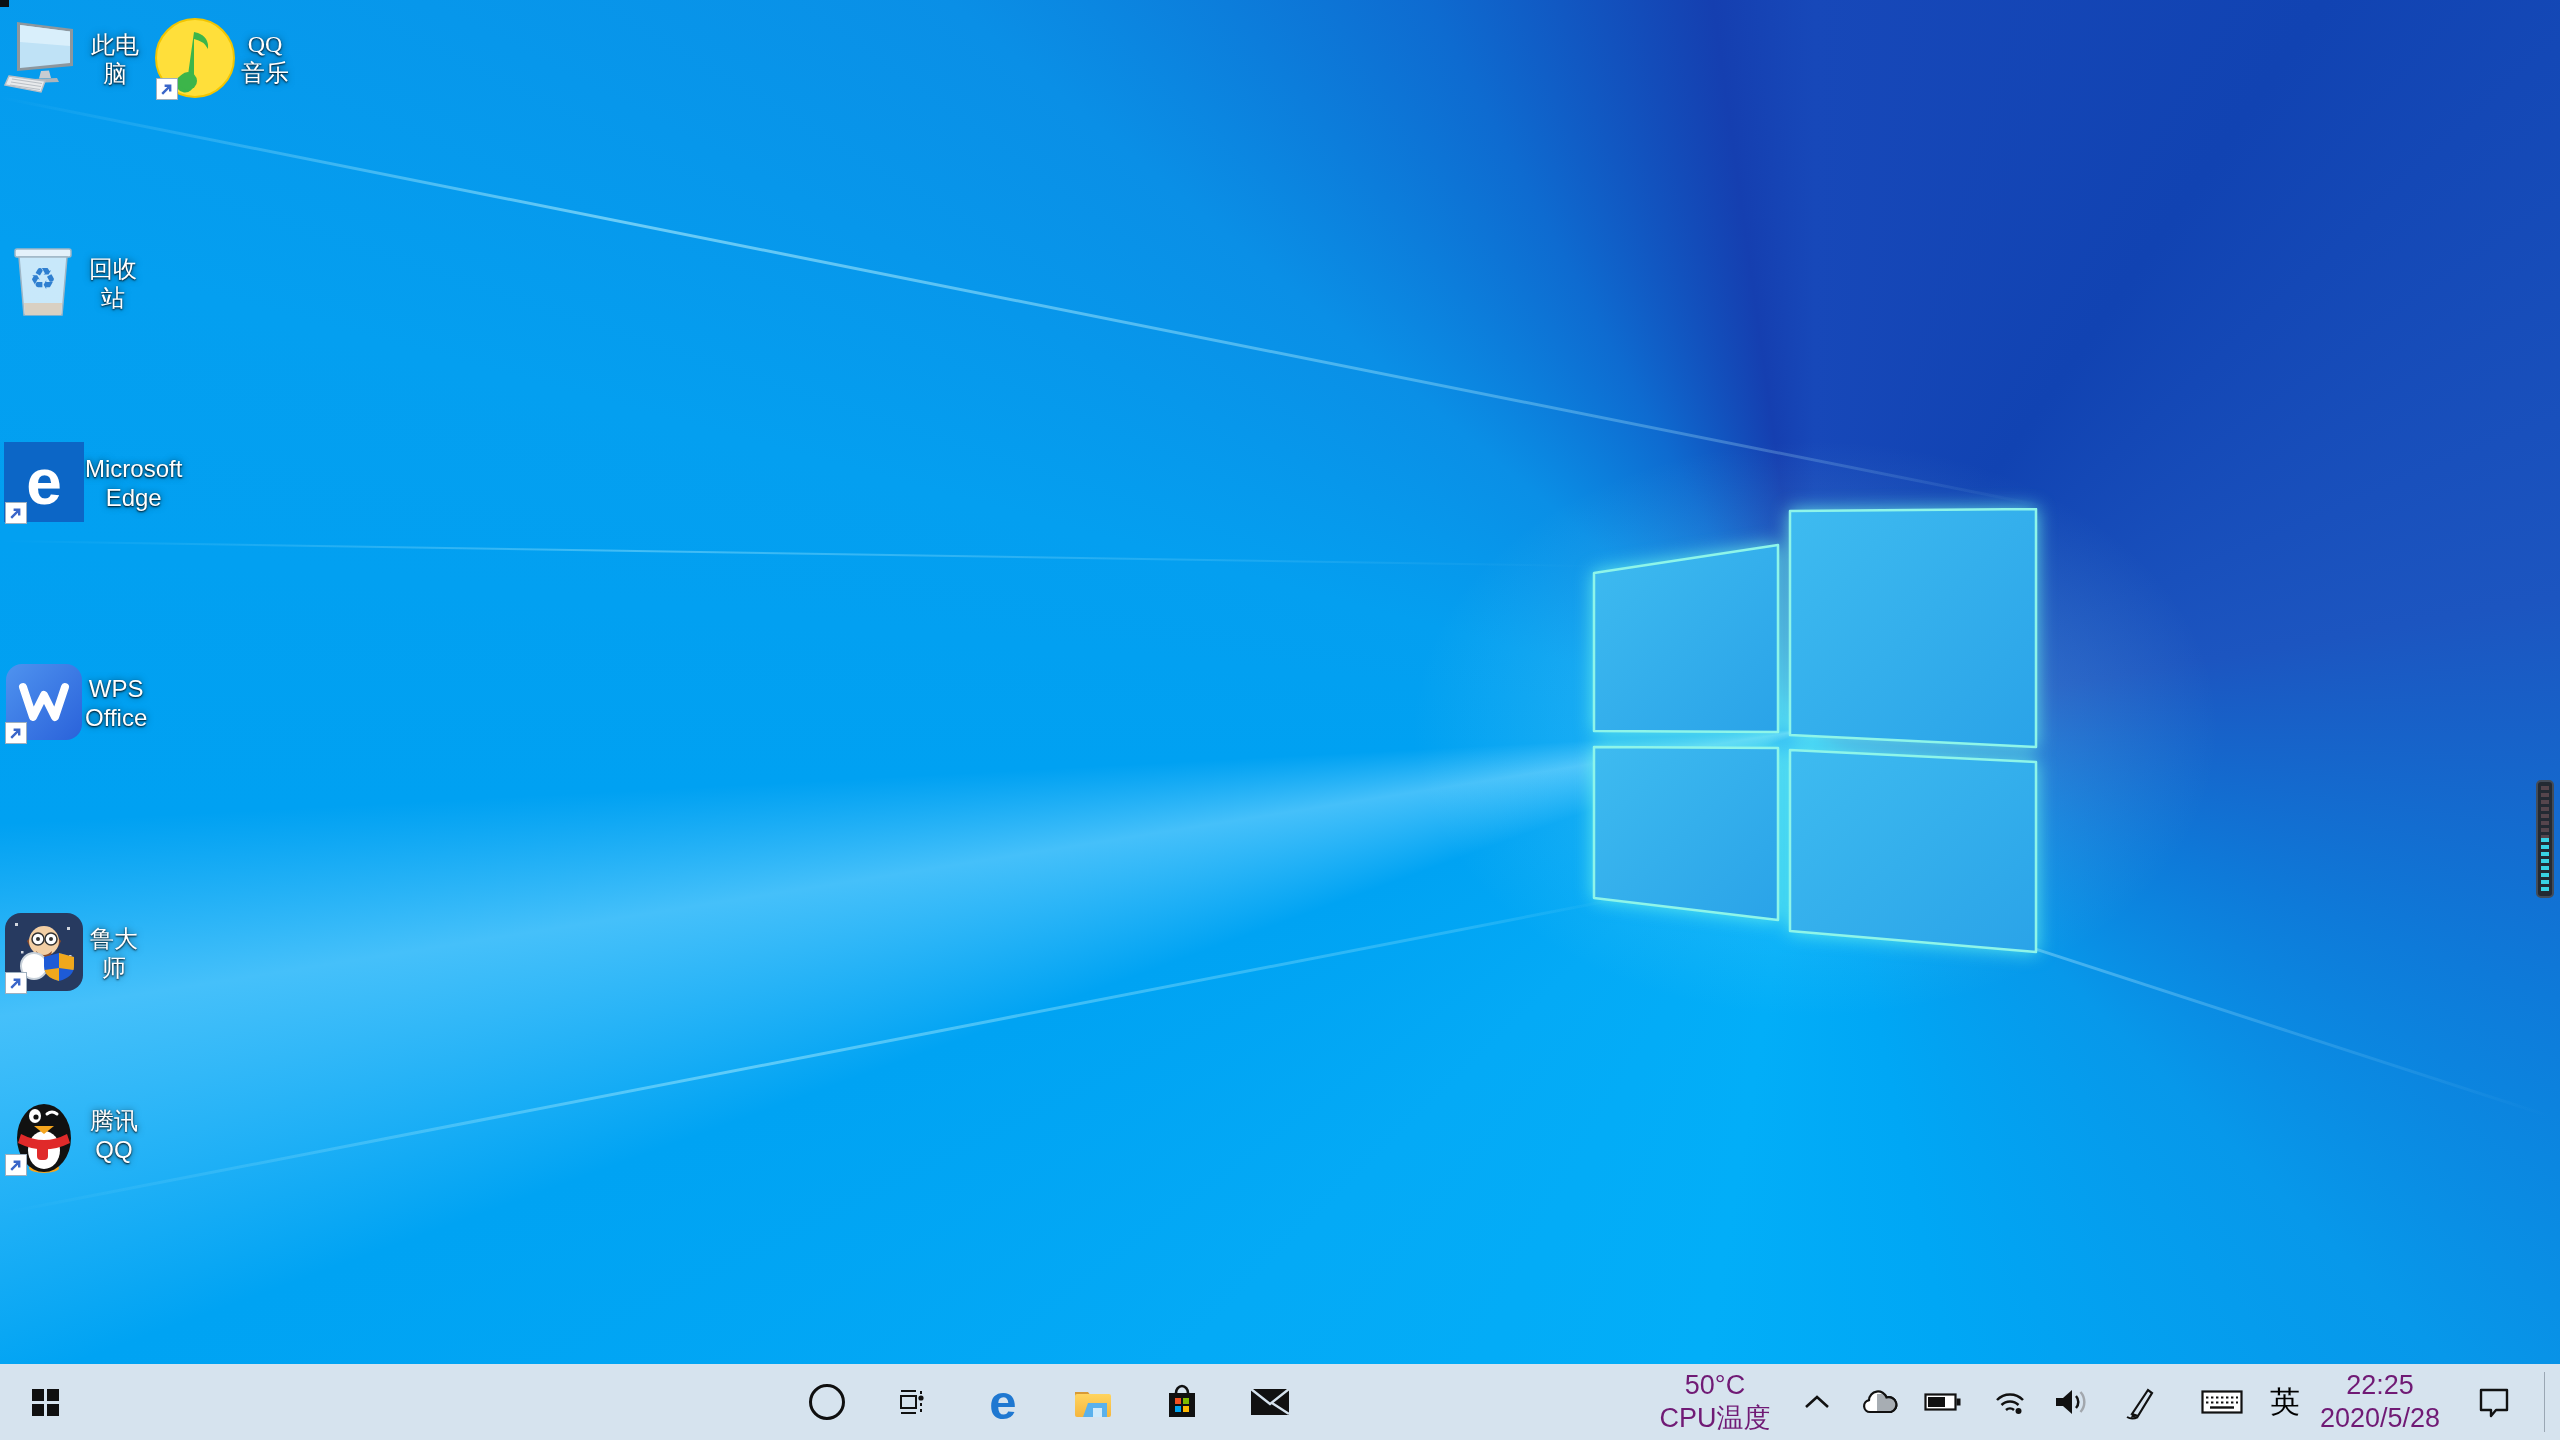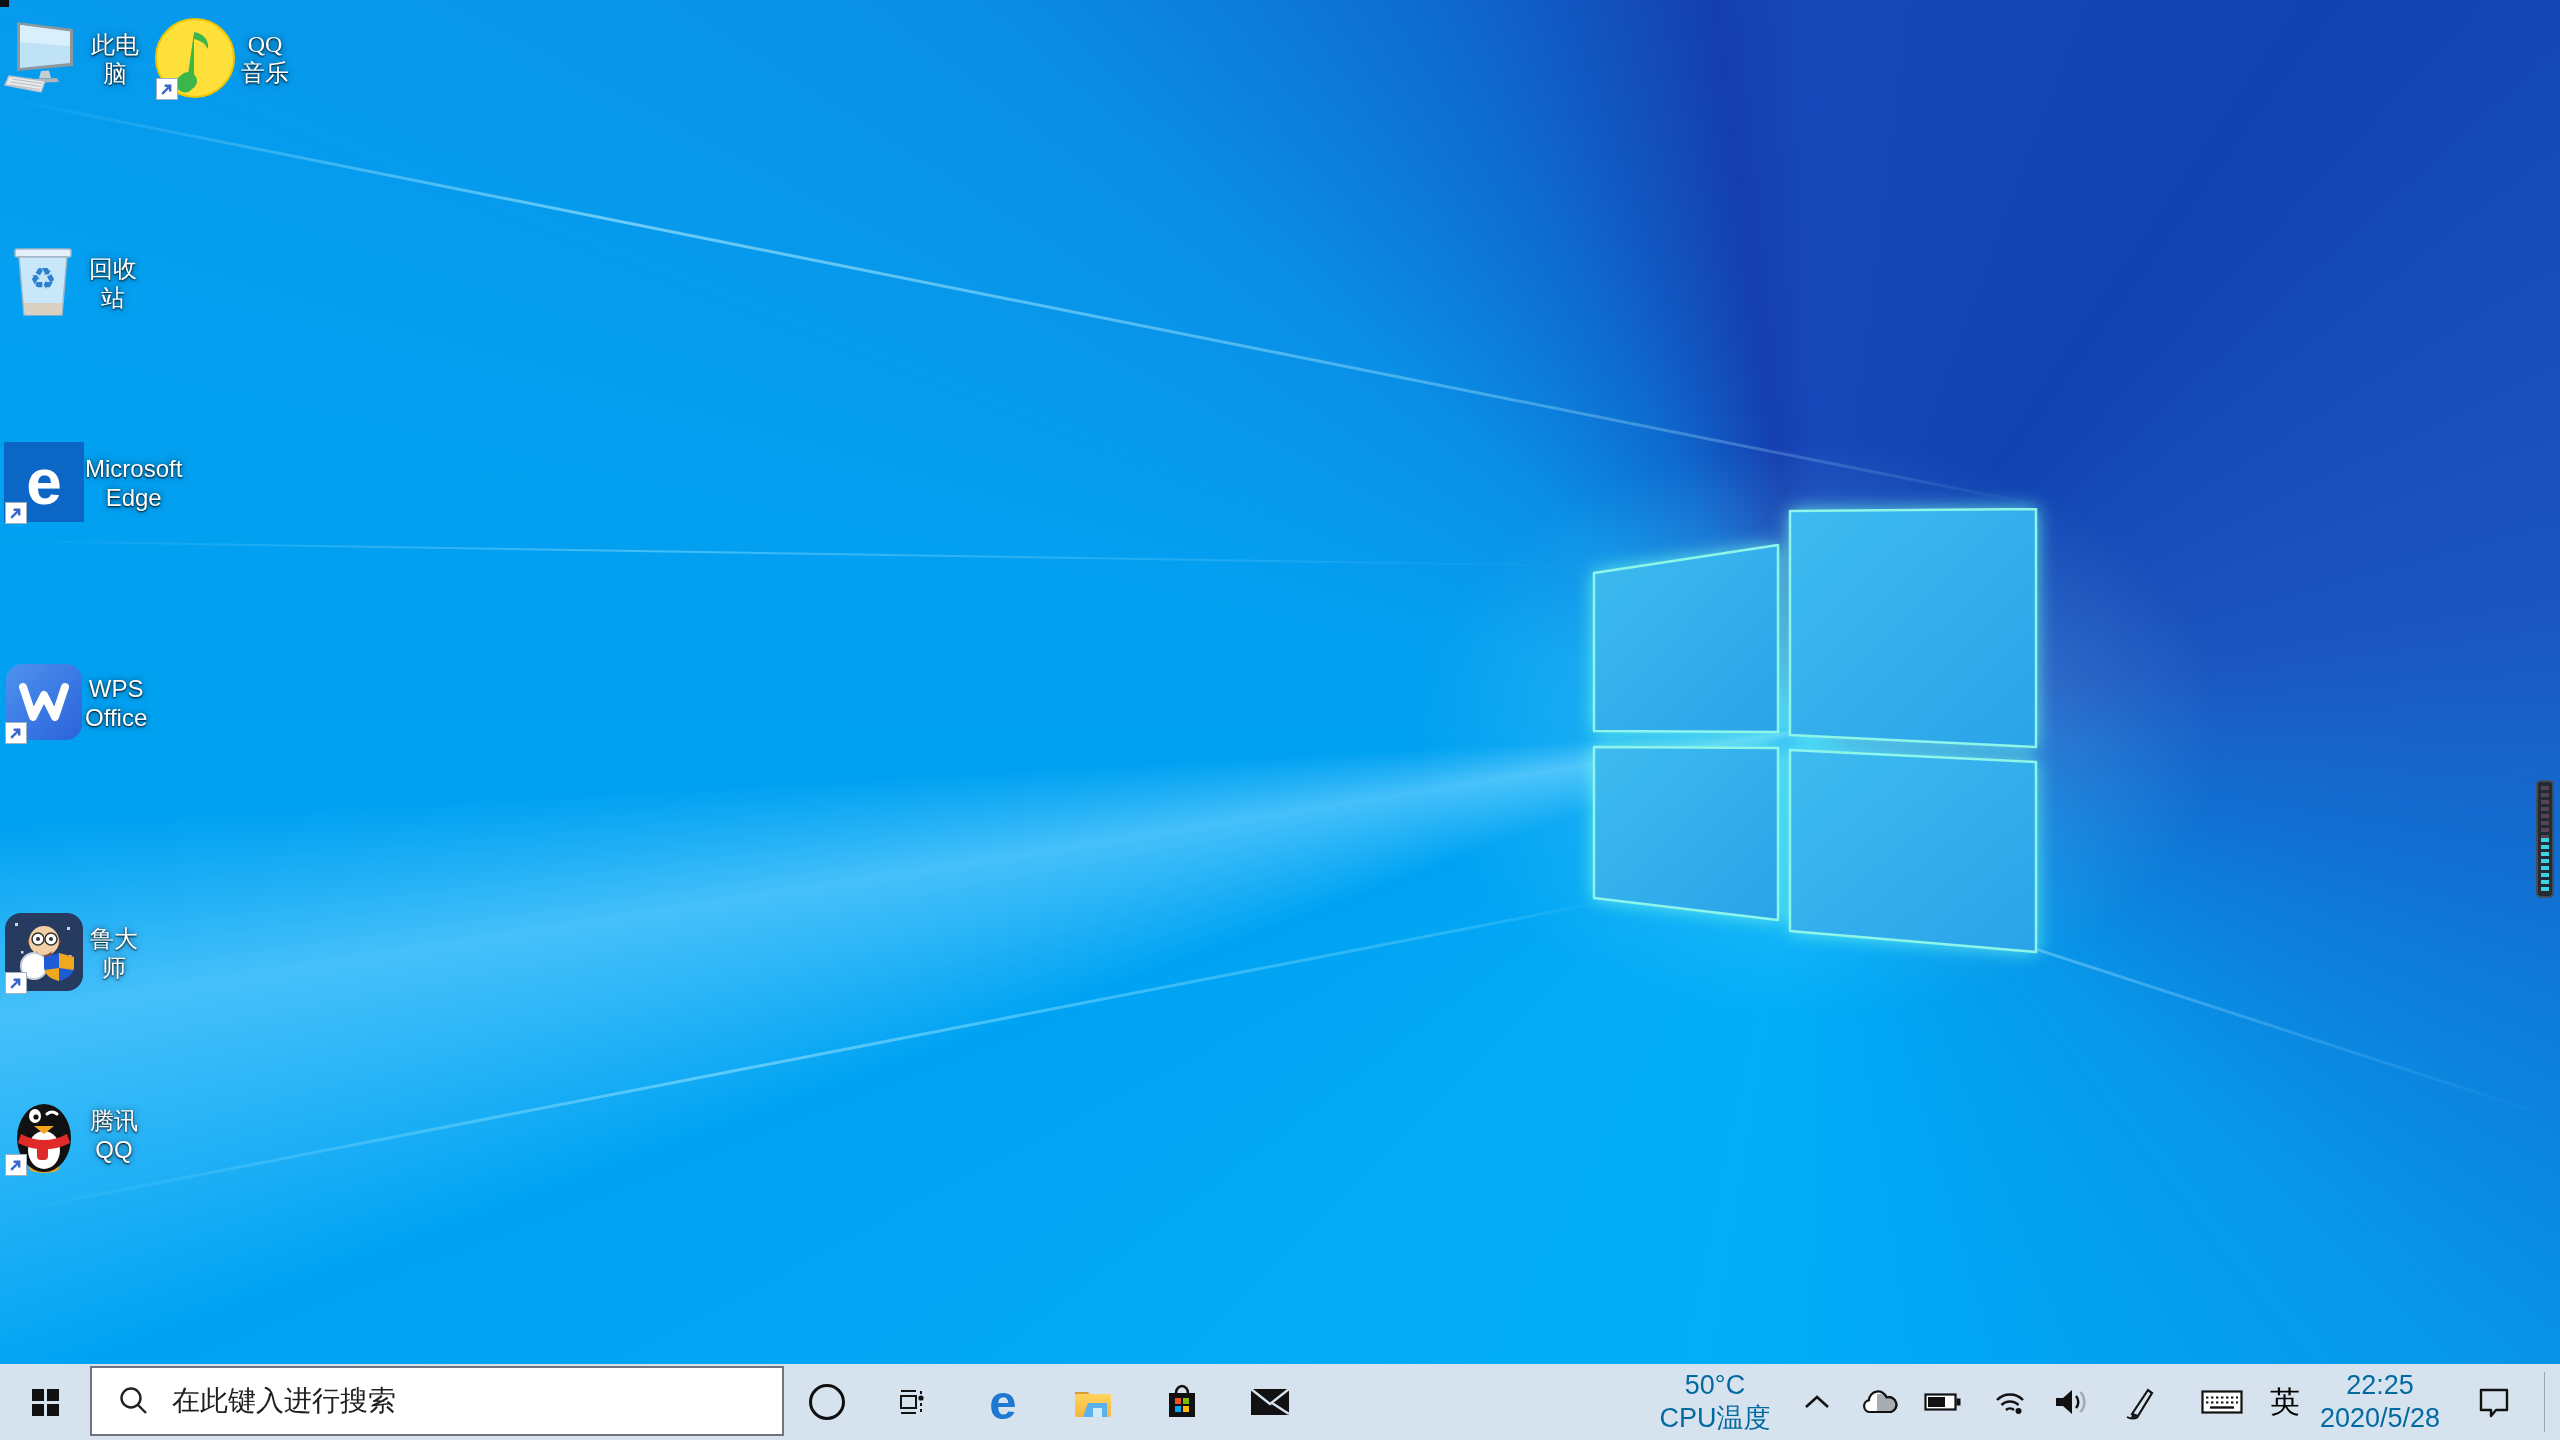--- a/index.html
+++ b/index.html
@@ -47,21 +47,21 @@
   .start-grid div{background:#101010;}
   .searchbox{position:absolute;left:90px;top:2px;width:694px;height:70px;background:#fff;
     border:2px solid #70757d;box-sizing:border-box;display:flex;align-items:center;padding-left:26px;}
   .searchbox svg{flex:0 0 auto;margin-right:20px;}
   .searchbox input{flex:1;border:none;outline:none;background:transparent;font-size:28px;color:#1a1a1a;
     font-family:"Liberation Sans","DejaVu Sans",sans-serif;}
   .searchbox input::placeholder{color:#1f1f1f;opacity:1;}
   .cortana-ring{width:30px;height:30px;border:3.5px solid #0f0f0f;border-radius:50%;}
   .edge-e{font-size:49px;font-weight:700;color:#1f78d1;line-height:1;}
   .tray-text{position:absolute;top:0;height:76px;display:flex;flex-direction:column;align-items:center;
-    justify-content:center;font-size:27px;color:#0369a1;line-height:33px;}
+    justify-content:center;font-size:27px;color:#701a75;line-height:33px;}
   .ime{font-size:30px;}
   .divider{position:absolute;left:2544px;top:8px;width:1px;height:60px;background:#9aa7b4;}
   .show-desktop{position:absolute;left:2545px;top:0;width:15px;height:76px;}
 
   
   .edge-widget{position:absolute;left:2536px;top:780px;width:18px;height:118px;background:#232a33;
     border:2px solid #434c59;border-radius:5px;box-sizing:border-box;padding:4px 3px;}
   .edge-widget .seg-top{height:52px;background:repeating-linear-gradient(180deg,#55454c 0 4px,transparent 4px 7px);}
   .edge-widget .seg-bottom{height:54px;background:repeating-linear-gradient(180deg,#38d2e3 0 4px,transparent 4px 7px);}
 </style>
@@ -236,27 +236,20 @@
 
   <div class="tbtn" style="left:17px;">
     <div class="start-grid">
         <div></div>
         <div></div>
         <div></div>
         <div></div>
       </div>
   </div>
 
-  <div class="searchbox">
-    <svg width="32" height="32" viewBox="0 0 32 32">
-      <circle cx="13" cy="13" r="9.5" stroke="#222" stroke-width="2.4" fill="none"></circle>
-      <line x1="20" y1="20" x2="28" y2="28" stroke="#222" stroke-width="2.4"></line>
-    </svg>
-    <input type="text" placeholder="在此键入进行搜索" style="">
-  </div>
 
   <div class="tbtn" style="left:799px;">
     <div class="cortana-ring"></div>
   </div>
 
   <div class="tbtn" style="left:884px;">
     <svg width="32" height="32" viewBox="0 0 32 32">
       <g stroke="#111" stroke-width="2" fill="none">
         <line x1="5" y1="5" x2="20" y2="5"></line>
         <line x1="5" y1="27" x2="20" y2="27"></line>

